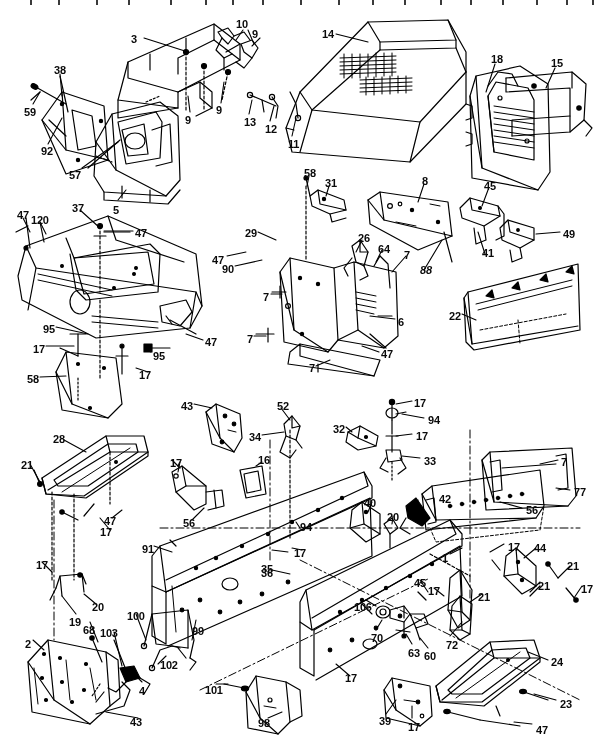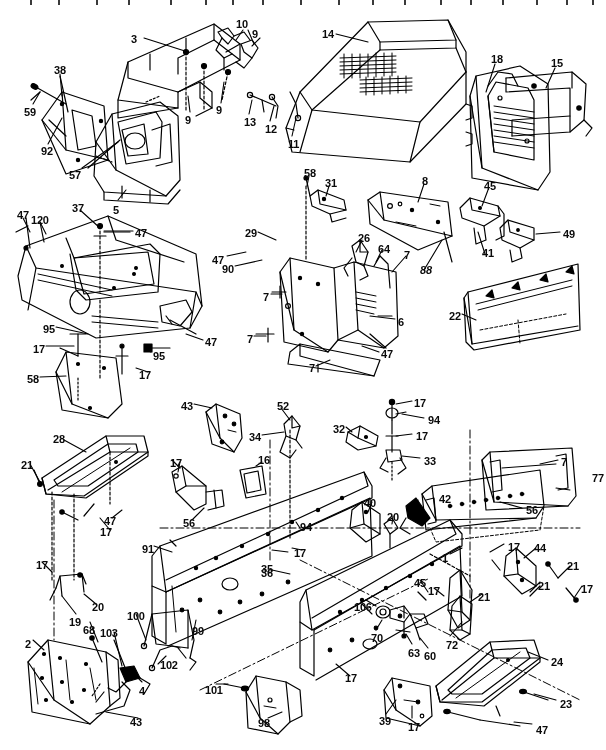--- a/index.html
+++ b/index.html
@@ -818,21 +818,21 @@
       <div class="callout" style="left: 428px; top: 415px;">94</div>
       <div class="callout" style="left: 249px; top: 432px;">34</div>
       <div class="callout" style="left: 333px; top: 424px;">32</div>
       <div class="callout" style="left: 416px; top: 431px;">17</div>
       <div class="callout" style="left: 424px; top: 456px;">33</div>
       <div class="callout" style="left: 561px; top: 457px;">7</div>
       <div class="callout" style="left: 53px; top: 434px;">28</div>
       <div class="callout" style="left: 21px; top: 460px;">21</div>
       <div class="callout" style="left: 170px; top: 458px;">17</div>
       <div class="callout" style="left: 258px; top: 455px;">16</div>
-      <div class="callout" style="left: 574px; top: 473px; margin-left: 18px;">77</div>
+      <div class="callout" style="left: 574px; top: 487px;">77</div>
       <div class="callout" style="left: 183px; top: 518px;">56</div>
       <div class="callout" style="left: 364px; top: 498px;">40</div>
       <div class="callout" style="left: 412px; top: 494px; margin-left: 27px;">42</div>
       <div class="callout" style="left: 526px; top: 505px;">56</div>
       <div class="callout" style="left: 387px; top: 512px;">20</div>
       <div class="callout" style="left: 100px; top: 527px;">17</div>
       <div class="callout" style="left: 104px; top: 516px;">47</div>
       <div class="callout" style="left: 142px; top: 544px;">91</div>
       <div class="callout" style="left: 300px; top: 522px;">94</div>
       <div class="callout" style="left: 294px; top: 548px;">17</div>

